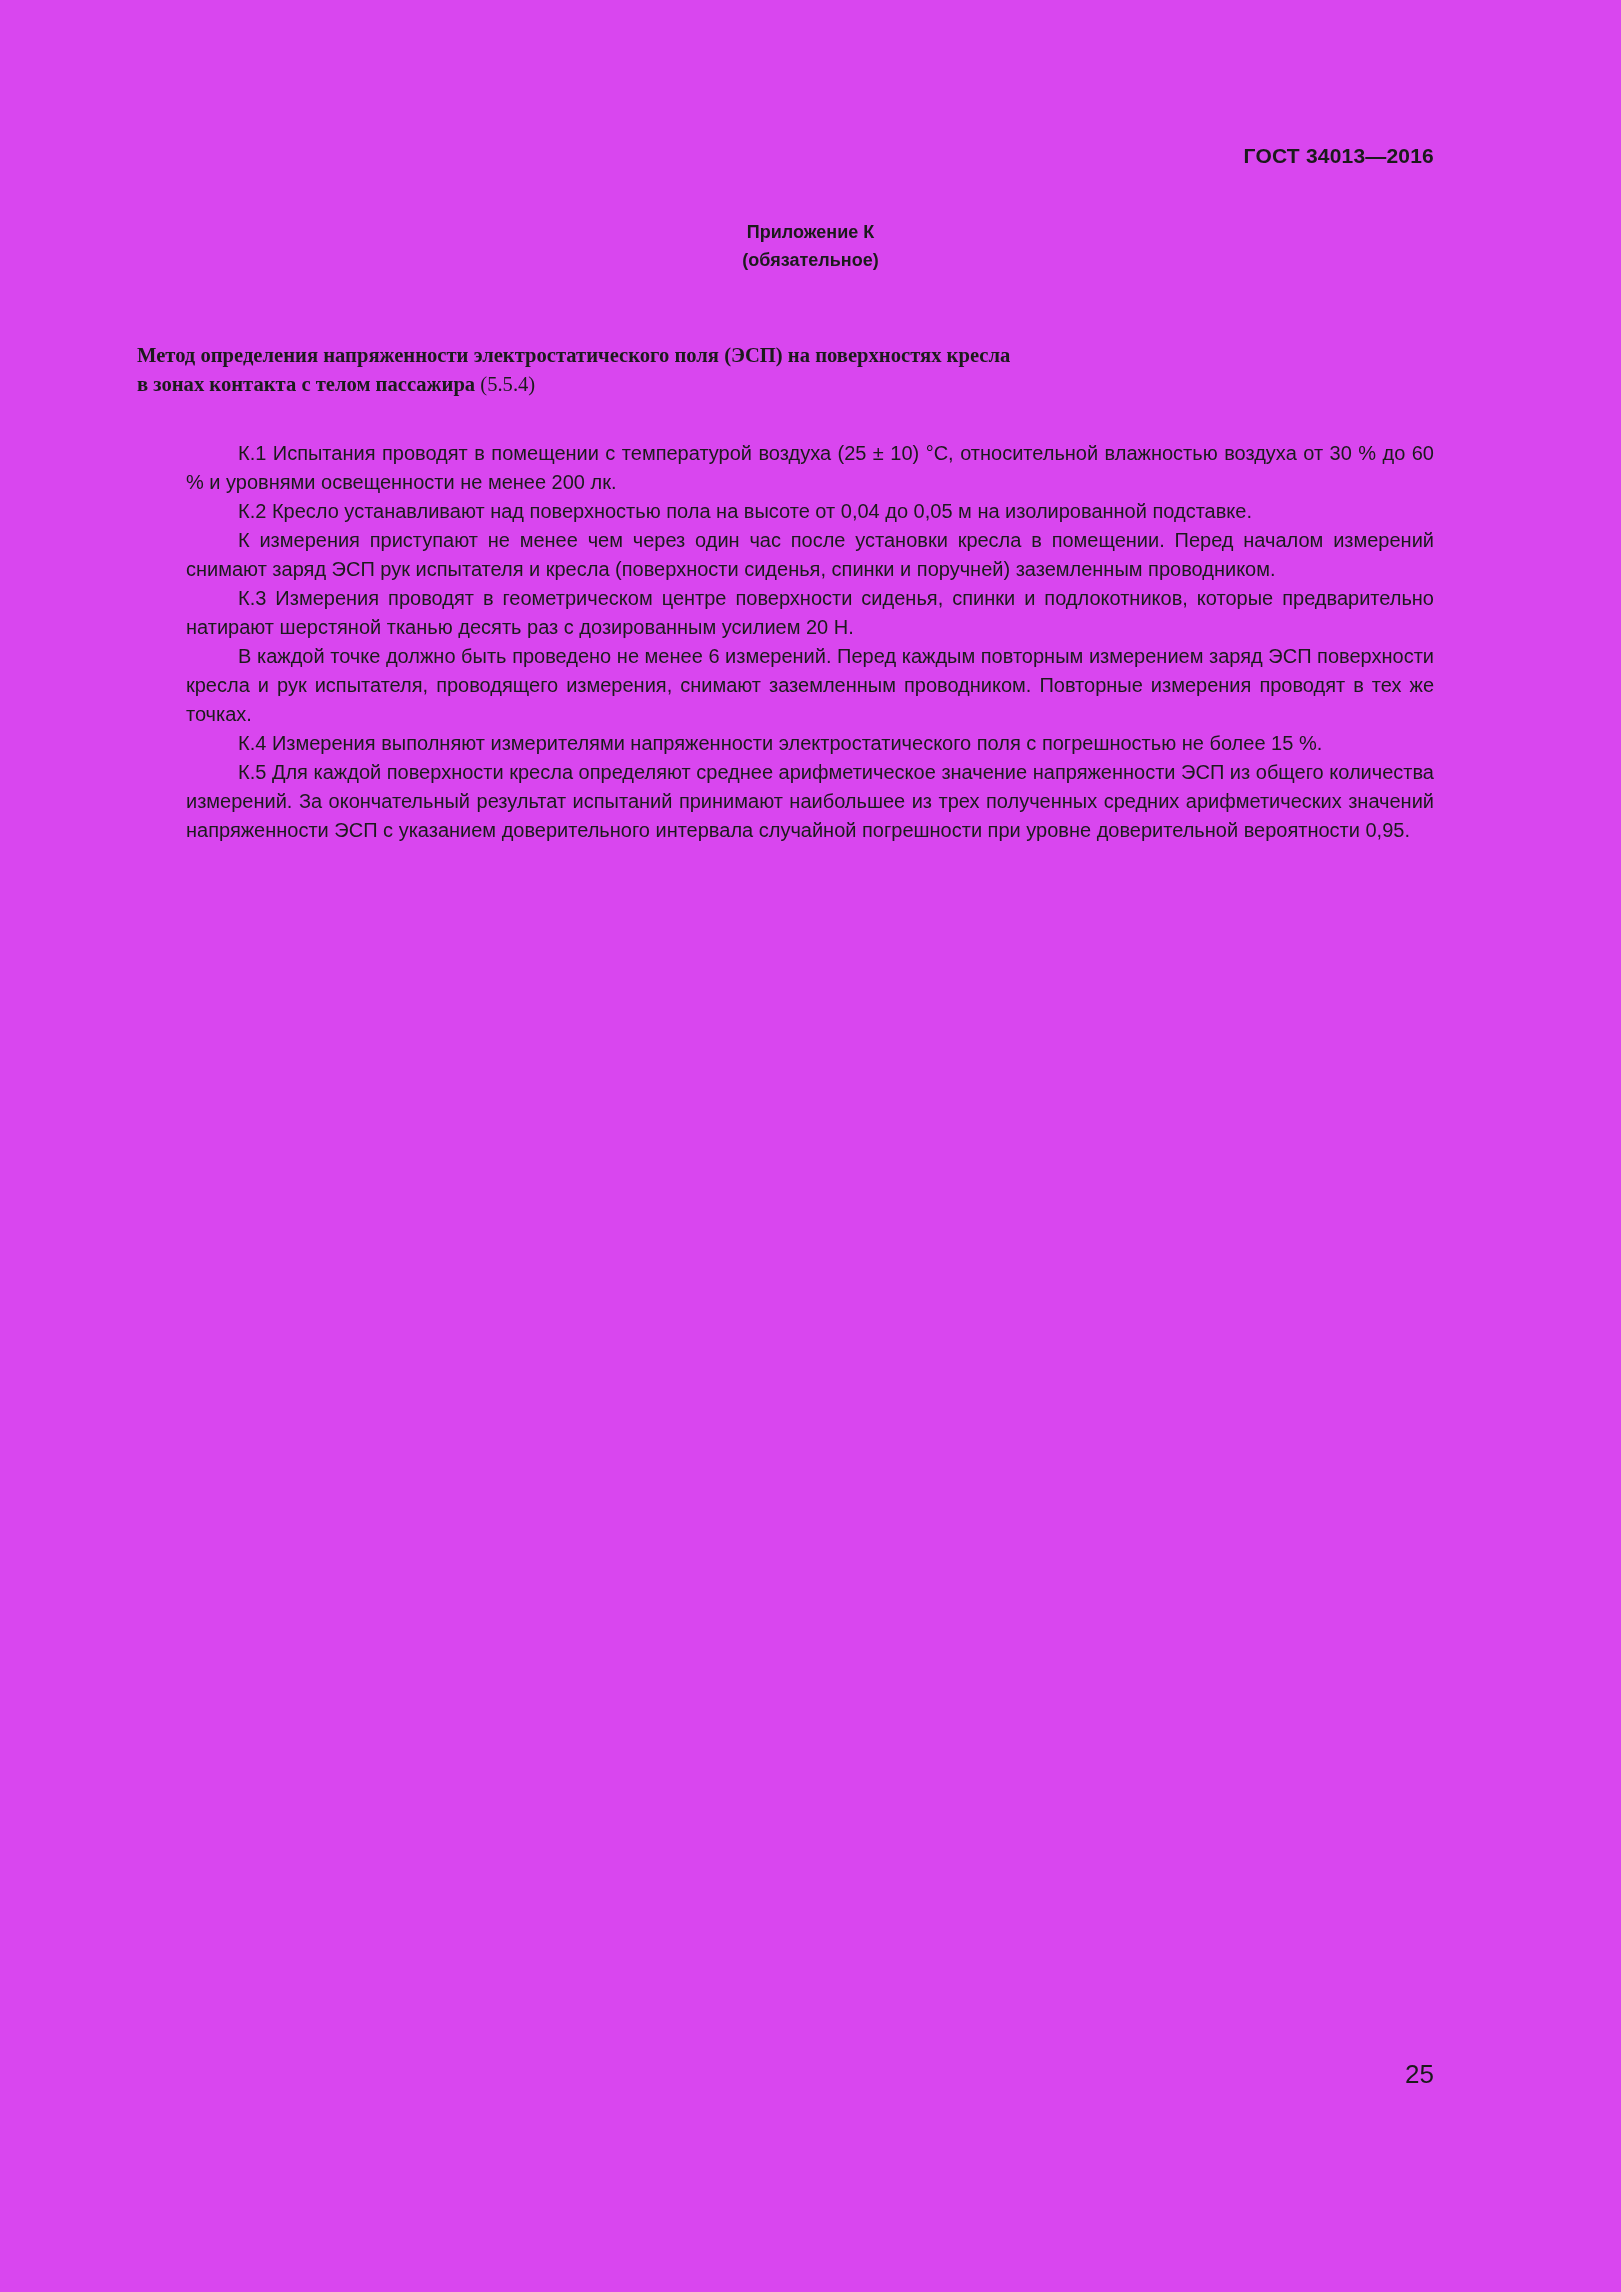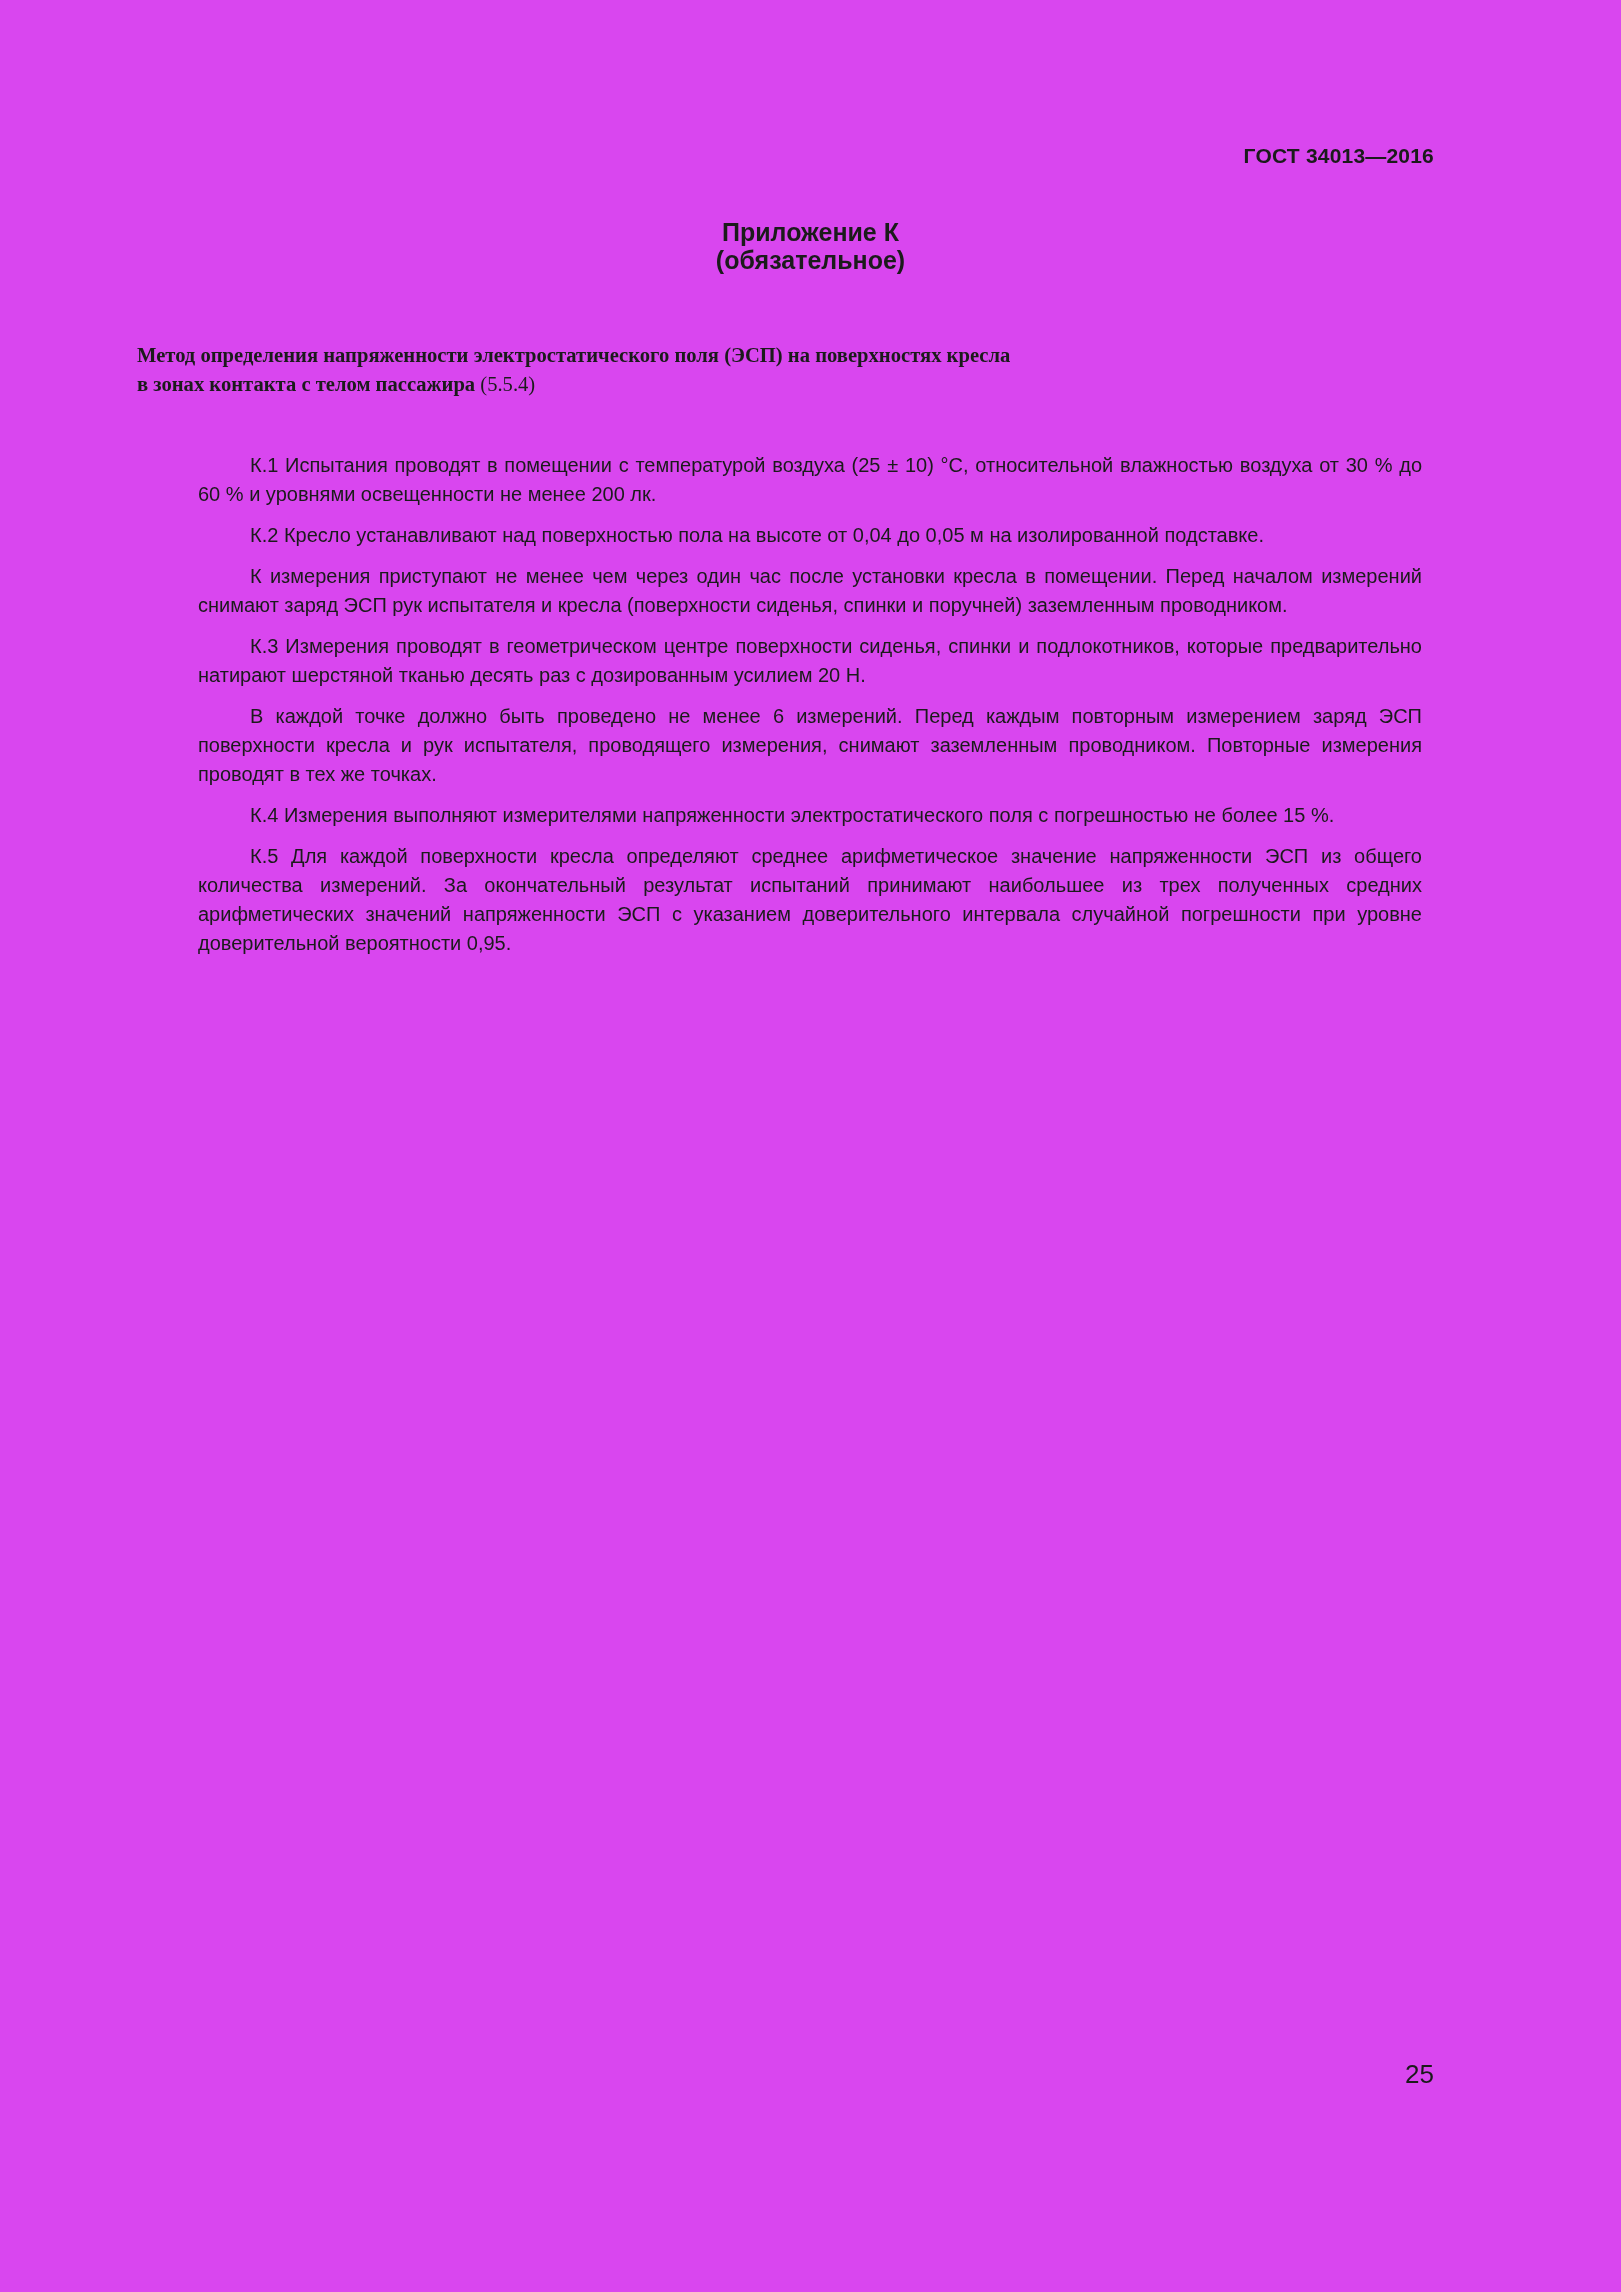--- a/index.html
+++ b/index.html
@@ -30,21 +30,21 @@
     white-space: nowrap;
   }
 
   
   .appendix-block {
     position: absolute;
     top: 218px;
     left: 187px;
     width: 1247px;
     text-align: center;
-    font-size: 25px;
+    font-size: 18px;
     font-weight: bold;
     line-height: 28px;
   }
   .appendix-block div { white-space: nowrap; }
 
   
   .doc-title {
     position: absolute;
     top: 341px;
     left: 137px;
@@ -63,21 +63,21 @@
   .body-text {
     position: absolute;
     top: 439px;
     left: 186px;
     width: 1248px;
     font-size: 20px;
     line-height: 29px;
     text-align: justify;
   }
   .body-text p {
-    margin: 12px;
+    margin: 0;
     text-indent: 52px;
     text-align: justify;
     text-justify: inter-word;
   }
 
   
   .folio {
     position: absolute;
     top: 2059px;
     right: 187px;

